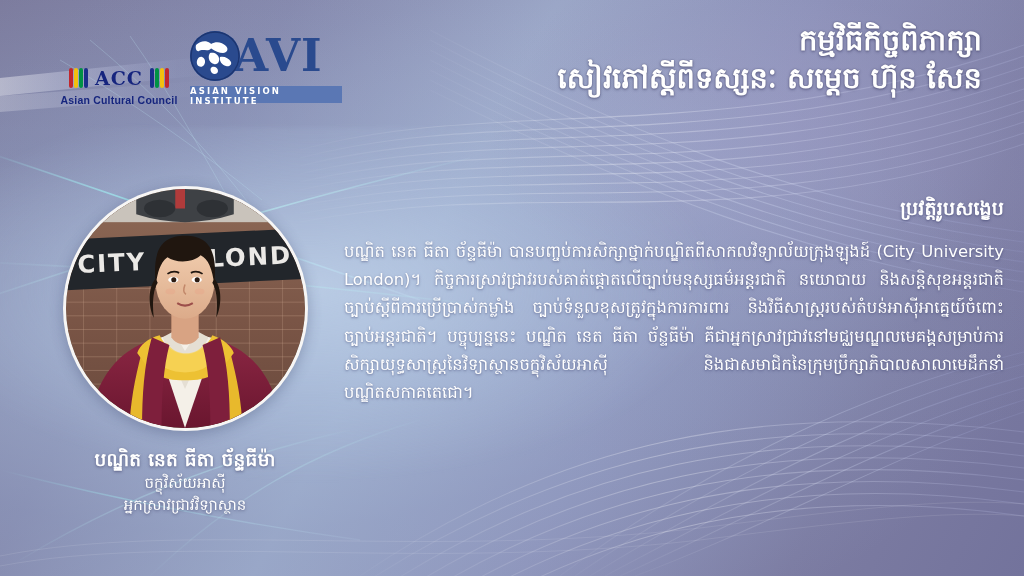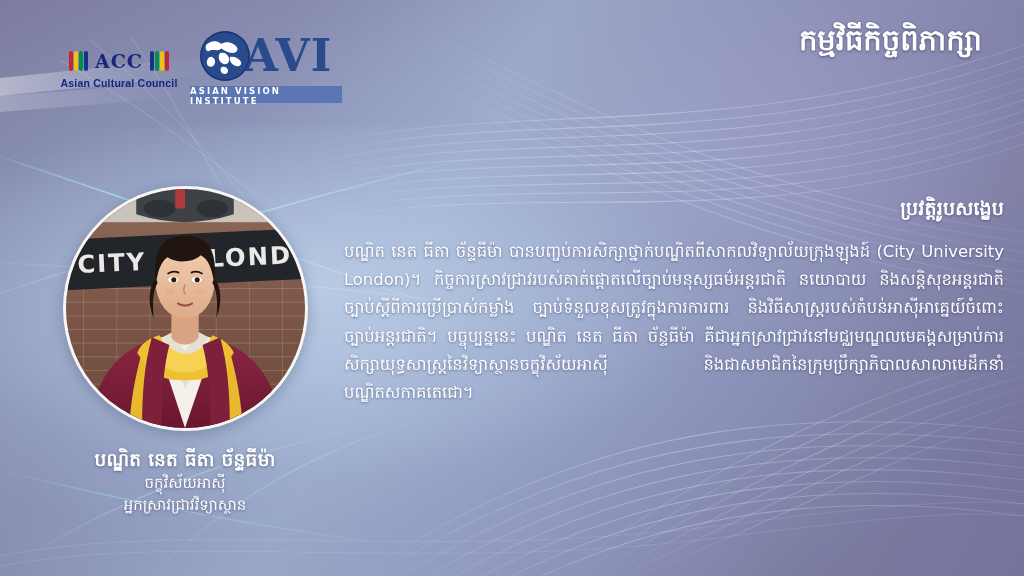--- a/index.html
+++ b/index.html
@@ -30,36 +30,36 @@
   .wash2{
     position:absolute;right:-10%;top:-16%;width:70%;height:70%;
     background:radial-gradient(55% 60% at 55% 55%, rgba(150,146,190,0.40) 0%, rgba(136,132,178,0.12) 55%, rgba(120,118,162,0) 80%);
     pointer-events:none;
   }
 
   
   #logos{position:absolute;left:0;top:0;width:380px;height:130px;}
 
   .acc-logo{position:absolute;left:60px;top:48px;width:118px;height:58px;
-            display:flex;flex-direction:column;align-items:center;justify-content:flex-start;}
+            display:flex;flex-direction:column;align-items:center;justify-content:flex-end;}
   .acc-row{display:flex;align-items:center;gap:4px;height:26px;}
   .acc-mark{width:22px;height:22px;position:relative;}
   .acc-mark i{position:absolute;top:1px;width:4px;height:20px;border-radius:2px;display:block;}
   .acc-mark i:nth-child(1){left:0;background:#c1272d;}
   .acc-mark i:nth-child(2){left:5px;background:#f2c00f;}
   .acc-mark i:nth-child(3){left:10px;background:#009245;}
   .acc-mark i:nth-child(4){left:15px;background:#1b2f8a;}
   .acc-mark.flip{transform:scaleX(-1);}
   .acc-abbr{font-family:"DejaVu Serif","Liberation Serif",serif;font-weight:bold;font-size:19px;
             color:#16257e;letter-spacing:1px;line-height:1;}
   .acc-full{font-family:Liberation Sans, sans-serif;font-weight:bold;font-size:10.5px;
             color:#16257e;letter-spacing:0.2px;margin-top:3px;white-space:nowrap;}
 
   .avi-logo{position:absolute;left:190px;top:28px;width:152px;height:78px;}
-  .avi-top{display:flex;align-items:center;height:56px;justify-content:center;}
+  .avi-top{display:flex;align-items:center;height:56px;}
   .avi-globe{width:50px;height:50px;border-radius:50%;
              background:#2a4a8e;position:relative;overflow:hidden;flex:0 0 auto;}
   .avi-globe svg{position:absolute;inset:0;}
   .avi-word{font-family:"DejaVu Serif","Liberation Serif",serif;font-weight:bold;
             font-size:44px;line-height:44px;color:#2a4a8e;letter-spacing:1px;margin-left:-6px;}
   .avi-band{height:17px;background:#5a77b4;display:flex;align-items:flex-start;justify-content:center;
             margin-top:2px;width:152px;}
   .avi-band span{color:#fff;font-size:8.5px;font-weight:bold;letter-spacing:2.1px;}
 
   
@@ -240,20 +240,21 @@
         <span class="avi-word">AVI</span>
       </div>
       <div class="avi-band">
         <span>ASIAN VISION INSTITUTE</span>
       </div>
     </div>
   </div>
 
   <div id="title">
     <div class="t1">កម្មវិធីកិច្ចពិភាក្សា</div>
+    <div class="t2">សៀវភៅស្ដីពីទស្សនៈ សម្ដេច ហ៊ុន សែន</div>
   </div>
 
   <div id="portrait">
     <svg class="ph" viewBox="0 0 245 245" preserveAspectRatio="xMidYMid slice">
       <defs>
         <linearGradient id="brick" x1="0" y1="0" x2="0" y2="1">
           <stop offset="0%" stop-color="#8e6a57"></stop>
           <stop offset="55%" stop-color="#7a5546"></stop>
           <stop offset="100%" stop-color="#6a4a3d"></stop>
         </linearGradient>

